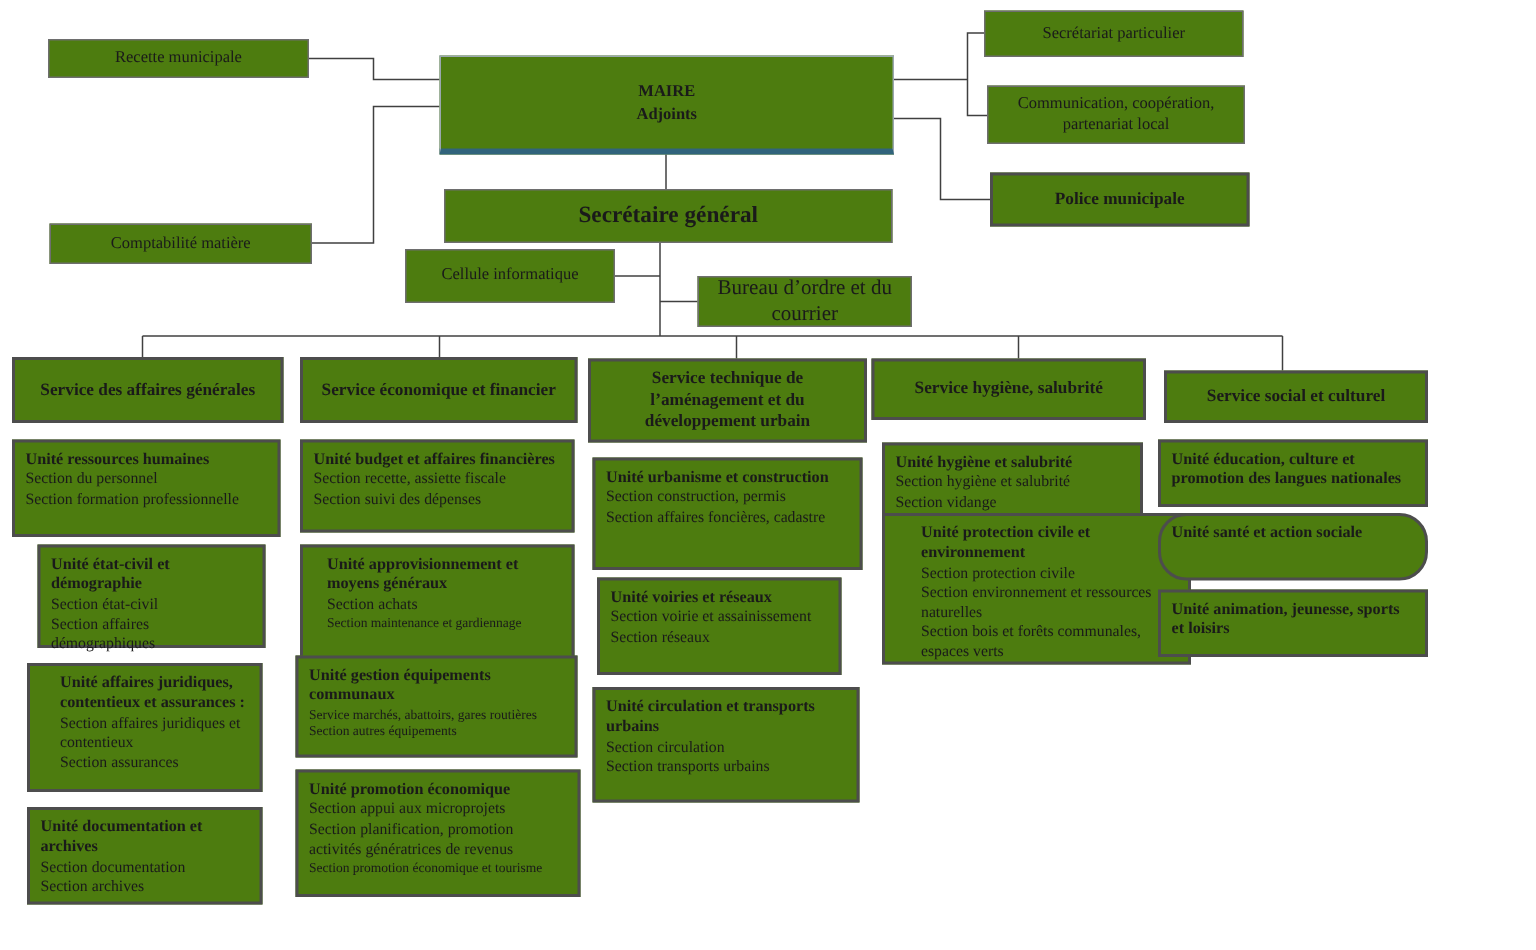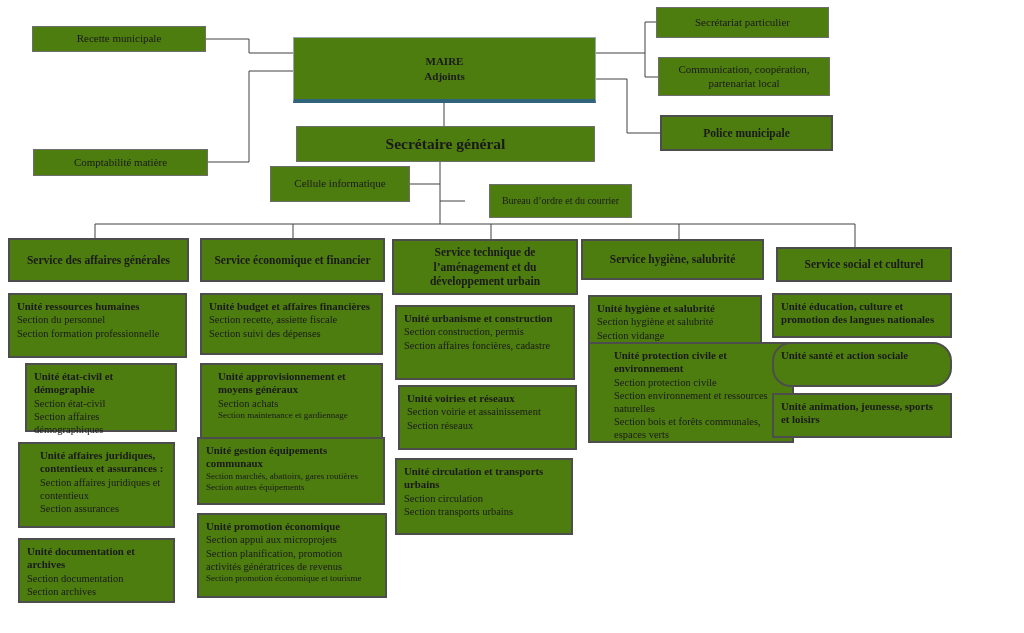--- a/index.html
+++ b/index.html
@@ -10,21 +10,21 @@
   svg.connectors{position:absolute;left:0;top:0;pointer-events:none;}
   .box{position:absolute;background:#4d7c0f;box-sizing:border-box;}
   
   .plain{border:1px solid #6e6e6e;display:flex;align-items:center;justify-content:center;
          text-align:center;font-size:11px;line-height:1.25;padding:2px 6px;}
   .maire{border:1px solid #9aa7ae;border-bottom:4px solid #31647c;display:flex;flex-direction:column;
          align-items:center;justify-content:center;font-weight:bold;font-size:11px;line-height:1.35;}
   .sg{border:1px solid #6e6e6e;display:flex;align-items:center;justify-content:center;
       font-weight:bold;font-size:15.5px;}
   .police{border:2px solid #4d4d4d;font-weight:bold;font-size:11.5px;}
-  .bureau{font-size:10px;margin-left:24px;}
+  .bureau{font-size:14px;}
   
   .svc{border:2px solid #4d4d4d;display:flex;align-items:center;justify-content:center;
        text-align:center;font-weight:bold;font-size:11.5px;line-height:1.3;padding:2px 8px;}
   
   .unit{border:2px solid #4d4d4d;padding:5px 7px;font-size:10.5px;line-height:1.25;}
   .unit .title{font-weight:bold;display:block;font-size:10.8px;}
   .unit .sec{display:block;}
   .unit .sm{font-size:9px;}
 </style>
 </head>
@@ -107,36 +107,36 @@
     <span class="sec">Section recette, assiette fiscale</span>
     <span class="sec">Section suivi des dépenses</span>
   </div>
   <div class="box unit" style="left:200px;top:363px;width:183px;height:90px;padding-left:16px;">
     <span class="title">Unité approvisionnement et moyens généraux</span>
     <span class="sec">Section achats</span>
     <span class="sec sm">Section maintenance et gardiennage</span>
   </div>
   <div class="box unit" style="left:197px;top:437px;width:188px;height:68px;">
     <span class="title">Unité gestion équipements communaux</span>
-    <span class="sec sm">Section marchés, abattoirs, gares routières</span>
+    <span class="sec sm">Service marchés, abattoirs, gares routières</span>
     <span class="sec sm">Section autres équipements</span>
   </div>
   <div class="box unit" style="left:197px;top:513px;width:190px;height:85px;">
     <span class="title">Unité promotion économique</span>
     <span class="sec">Section appui aux microprojets</span>
     <span class="sec">Section planification, promotion activités génératrices de revenus</span>
     <span class="sec sm">Section promotion économique et tourisme</span>
   </div>
 
   <div class="box unit" style="left:395px;top:305px;width:180px;height:75px;">
     <span class="title">Unité urbanisme et construction</span>
     <span class="sec">Section construction, permis</span>
     <span class="sec">Section affaires foncières, cadastre</span>
   </div>
-  <div class="box unit" style="left:398px;top:385px;width:179px;height:65px;">
+  <div class="box unit" style="left:398px;top:385px;width:163px;height:65px;">
     <span class="title">Unité voiries et réseaux</span>
     <span class="sec">Section voirie et assainissement</span>
     <span class="sec">Section réseaux</span>
   </div>
   <div class="box unit" style="left:395px;top:458px;width:178px;height:77px;">
     <span class="title">Unité circulation et transports urbains</span>
     <span class="sec">Section circulation</span>
     <span class="sec">Section transports urbains</span>
   </div>
 

